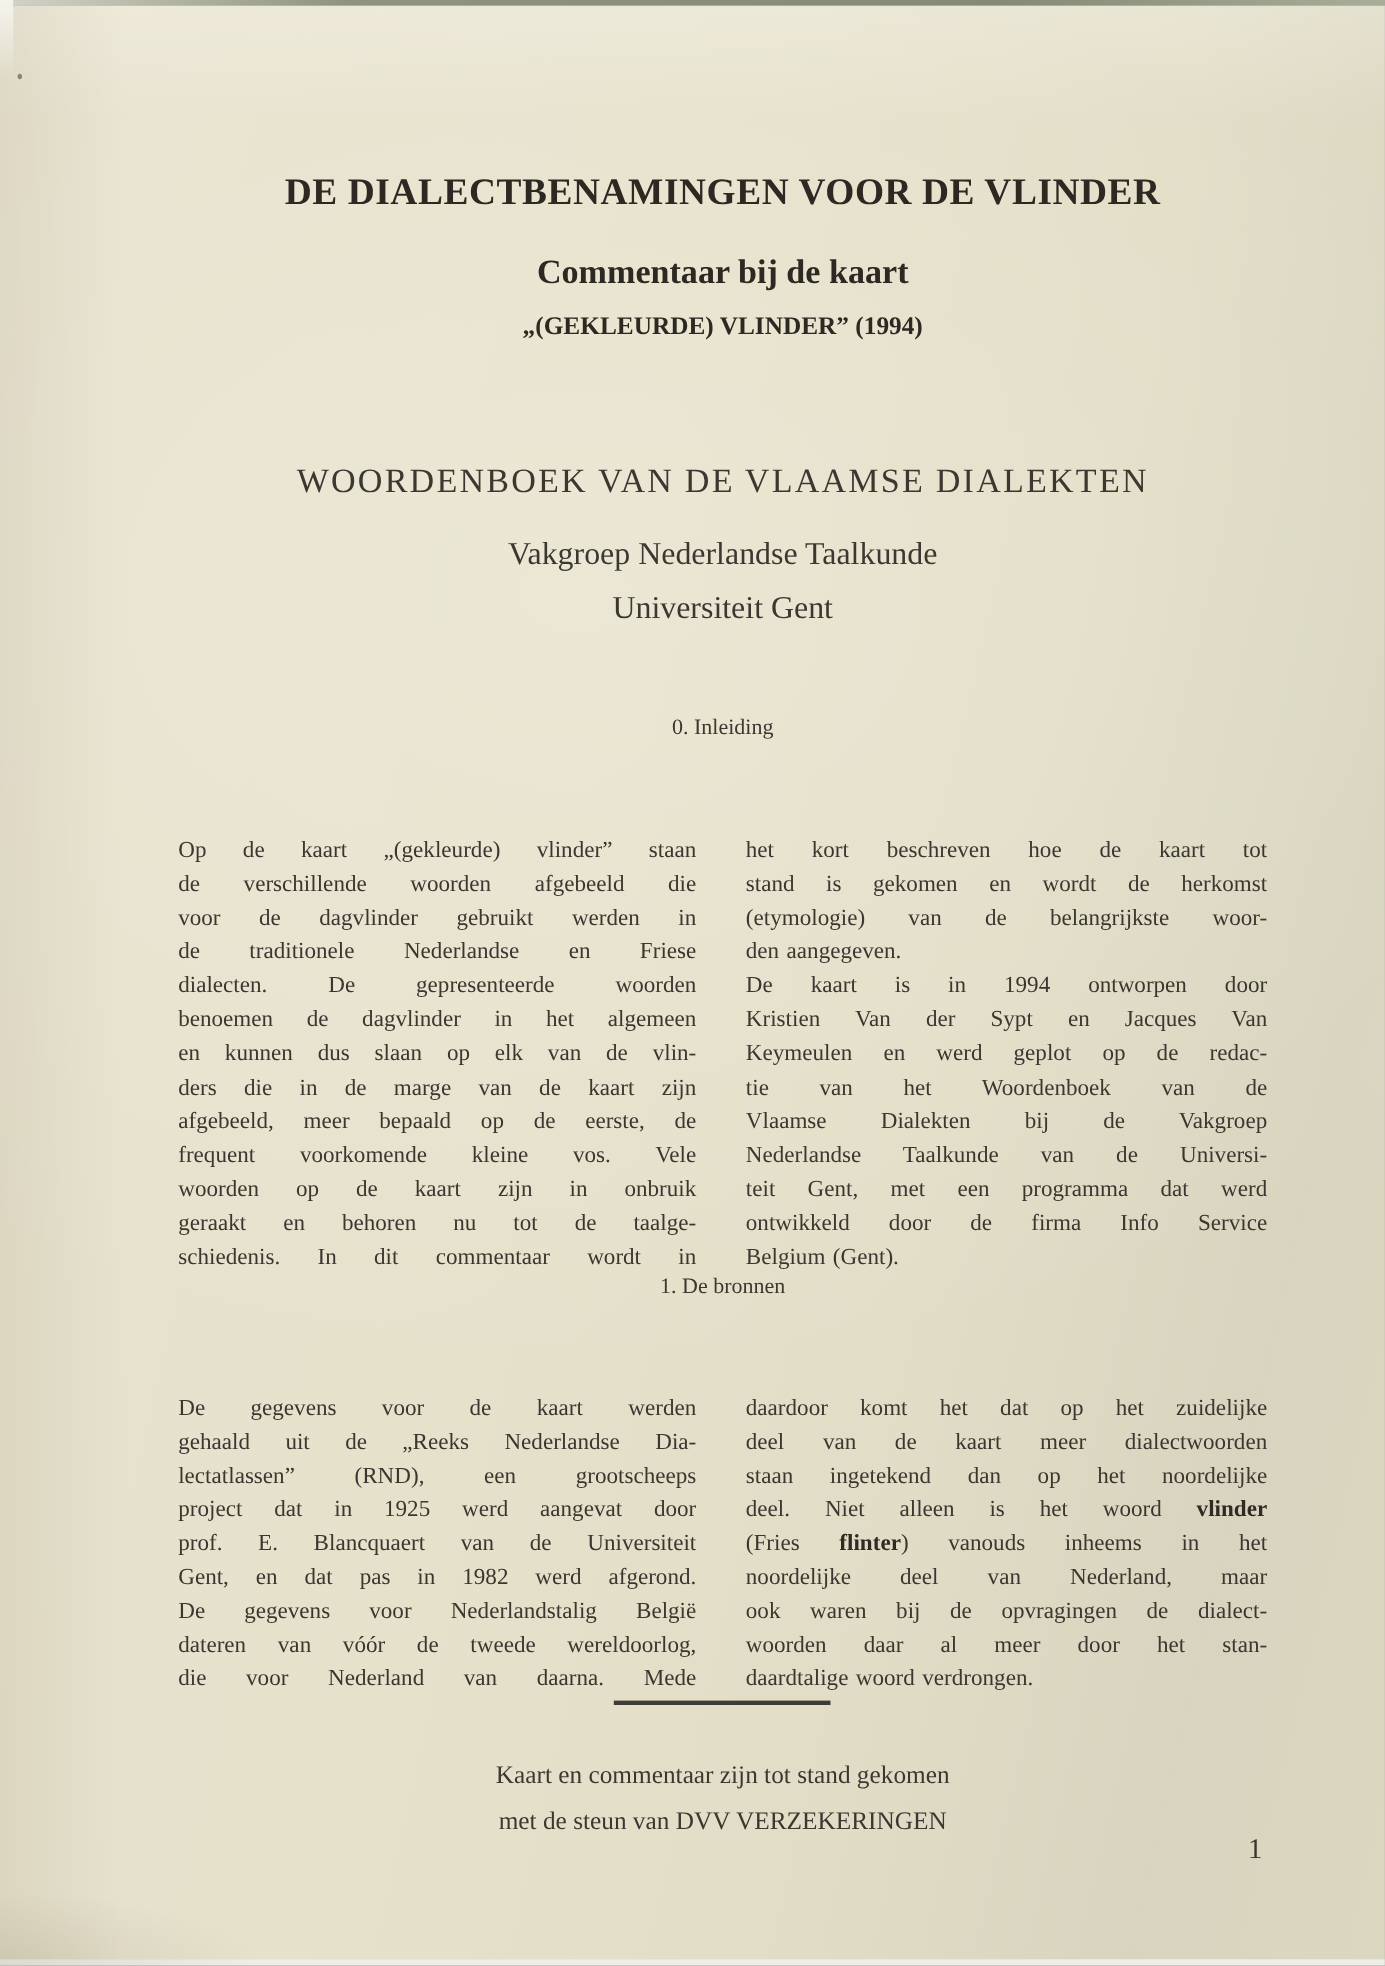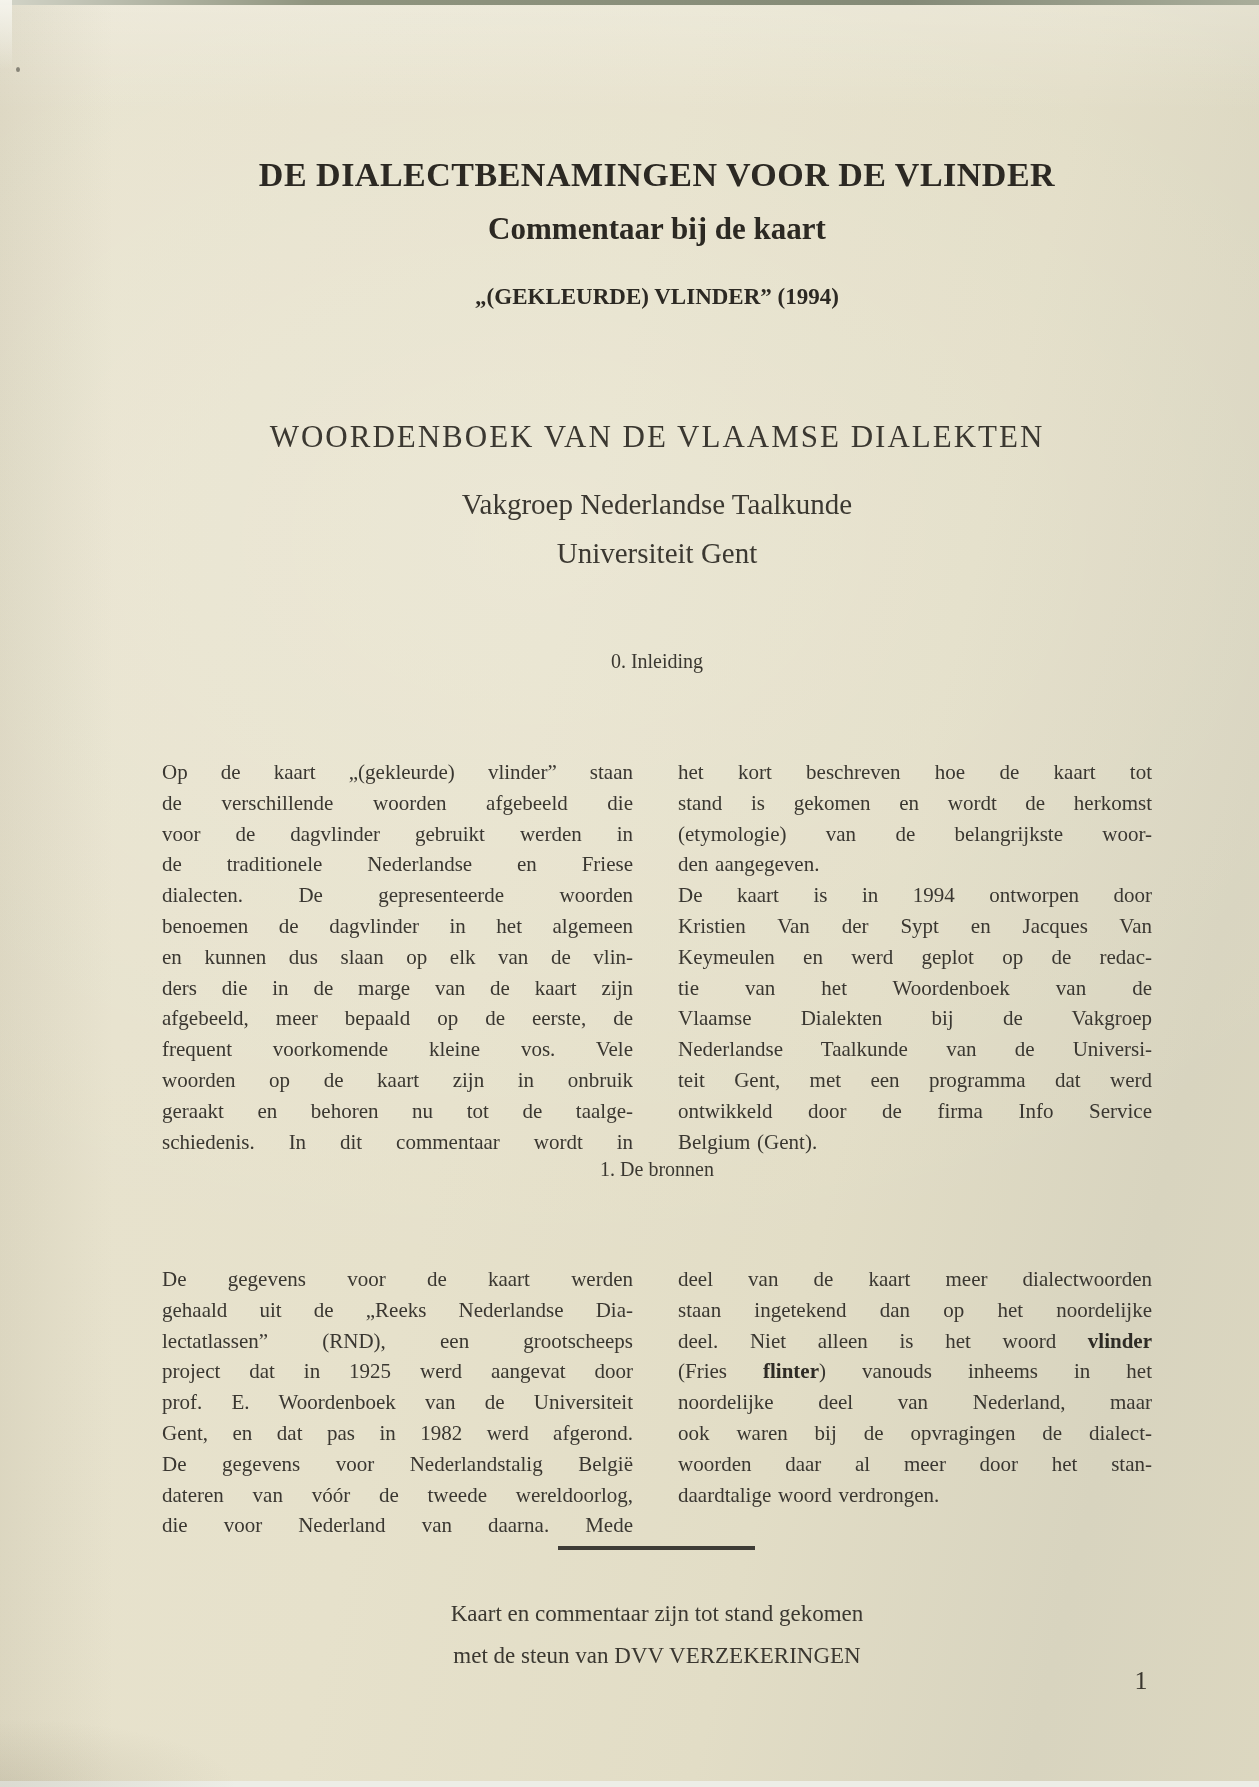--- a/index.html
+++ b/index.html
@@ -45,21 +45,21 @@
     background: radial-gradient(ellipse 100% 140% at 0% 100%, rgba(110,100,75,0.14), rgba(110,100,75,0) 70%);
   }
   .content {
     position: absolute; left: 162px; top: 0; width: 990px; height: 100%;
     color: #37342e;
   }
   .abs { position: absolute; left: 0; width: 100%; }
 
   .title-line { text-align: center; font-weight: bold; color: #2c2923; }
   .t1 { top: 156px; font-size: 34px; letter-spacing: 0.5px; }
-  .t2 { top: 211px; font-size: 31px; }
+  .t2 { top: 229px; font-size: 31px; }
   .t3 { top: 284px; font-size: 23px; }
 
   .org   { top: 419px; text-align: center; font-size: 31px; letter-spacing: 2px; color: #3b3831; }
   .dept  { top: 488px; text-align: center; font-size: 29px; color: #3b3831; }
   .univ  { top: 537px; text-align: center; font-size: 29px; color: #3b3831; }
 
   .sec-heading { text-align: center; font-size: 20px; color: #3b3831; }
   .h0 { top: 650px; }
   .h1 { top: 1158px; }
 
@@ -147,27 +147,28 @@
         <div class="ln end">Belgium (Gent).</div>
       </div>
 
     <div class="abs sec-heading h1">1. De bronnen</div>
 
     <div class="col left sec1">
         <div class="ln">De gegevens voor de kaart werden</div>
         <div class="ln">gehaald uit de „Reeks Nederlandse Dia-</div>
         <div class="ln">lectatlassen” (RND), een grootscheeps</div>
         <div class="ln">project dat in 1925 werd aangevat door</div>
-        <div class="ln">prof. E. Woordenboek van de Universiteit</div>
+        <div class="ln">prof. E. Blancquaert van de Universiteit</div>
         <div class="ln">Gent, en dat pas in 1982 werd afgerond.</div>
         <div class="ln">De gegevens voor Nederlandstalig België</div>
         <div class="ln">dateren van vóór de tweede wereldoorlog,</div>
         <div class="ln">die voor Nederland van daarna. Mede</div>
       </div>
     <div class="col right sec1">
+        <div class="ln">daardoor komt het dat op het zuidelijke</div>
         <div class="ln">deel van de kaart meer dialectwoorden</div>
         <div class="ln">staan ingetekend dan op het noordelijke</div>
         <div class="ln">deel. Niet alleen is het woord <b>vlinder</b></div>
         <div class="ln">(Fries <b>flinter</b>) vanouds inheems in het</div>
         <div class="ln">noordelijke deel van Nederland, maar</div>
         <div class="ln">ook waren bij de opvragingen de dialect-</div>
         <div class="ln">woorden daar al meer door het stan-</div>
         <div class="ln end">daardtalige woord verdrongen.</div>
       </div>
 

